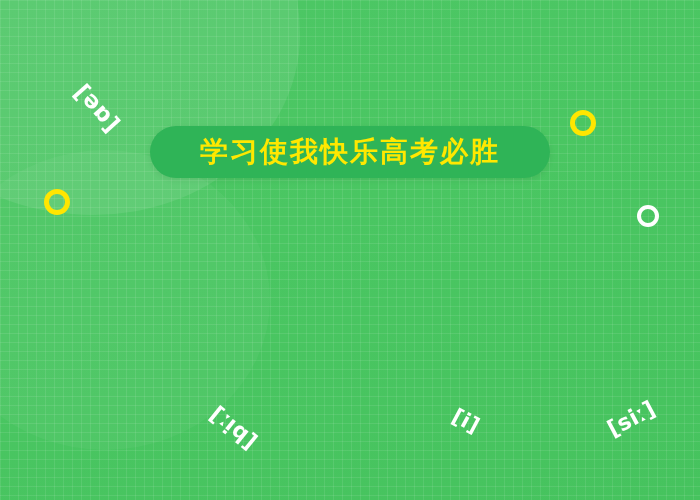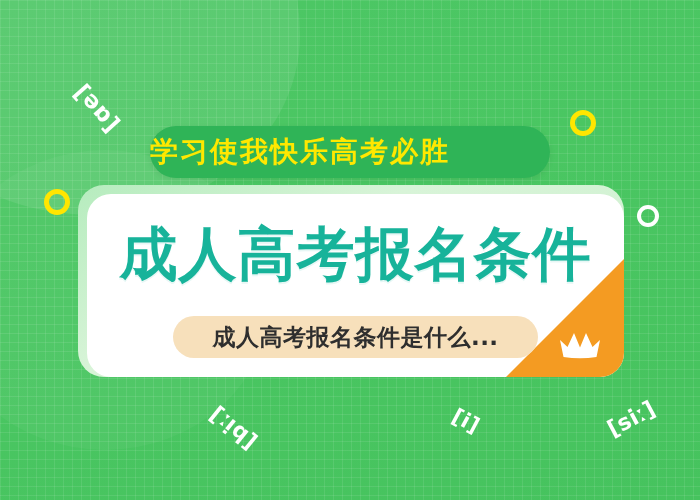--- a/index.html
+++ b/index.html
@@ -79,20 +79,21 @@
   .banner {
     position: absolute;
     left: 150px;
     top: 126px;
     width: 400px;
     height: 52px;
     border-radius: 26px;
     background: #2fb457;
     display: flex;
     align-items: center;
+    justify-content: center;
     box-shadow: 0 2px 6px rgba(0,0,0,0.07);
   }
   .banner-text {
     color: #ffe800;
     font-size: 28px;
     font-weight: 700;
     letter-spacing: 2px;
     line-height: 1;
     font-family: "DejaVu Sans", "Liberation Sans", sans-serif;
   }
@@ -191,32 +192,14 @@
 
   <div class="phon phon-1">[ɑe]</div>
   <div class="phon phon-2">[biː]</div>
   <div class="phon phon-3">[i]</div>
   <div class="phon phon-4">[siː]</div>
 
   <div class="banner">
     <span class="banner-text">学习使我快乐高考必胜</span>
   </div>
 
-  <div class="card-wrap">
-    <div class="card-shadow"></div>
-    <div class="card">
-
-      <div class="corner-accent"></div>
-
-      <svg class="crown-icon" viewBox="0 0 44 32">
-        <path d="M2 11 L9.5 18 L16 4 L22 18.5 L28 4 L34.5 18 L42 11 L38.5 28 Q22 30.5 5.5 28 Z" fill="#ffffff"></path>
-      </svg>
-
-      <div class="card-title">成人高考报名条件</div>
-
-      <div class="subtitle-pill">
-        <span class="subtitle-text">成人高考报名条件是什么...</span>
-      </div>
-
-    </div>
-  </div>
 
 </div>
 
 </body></html>

